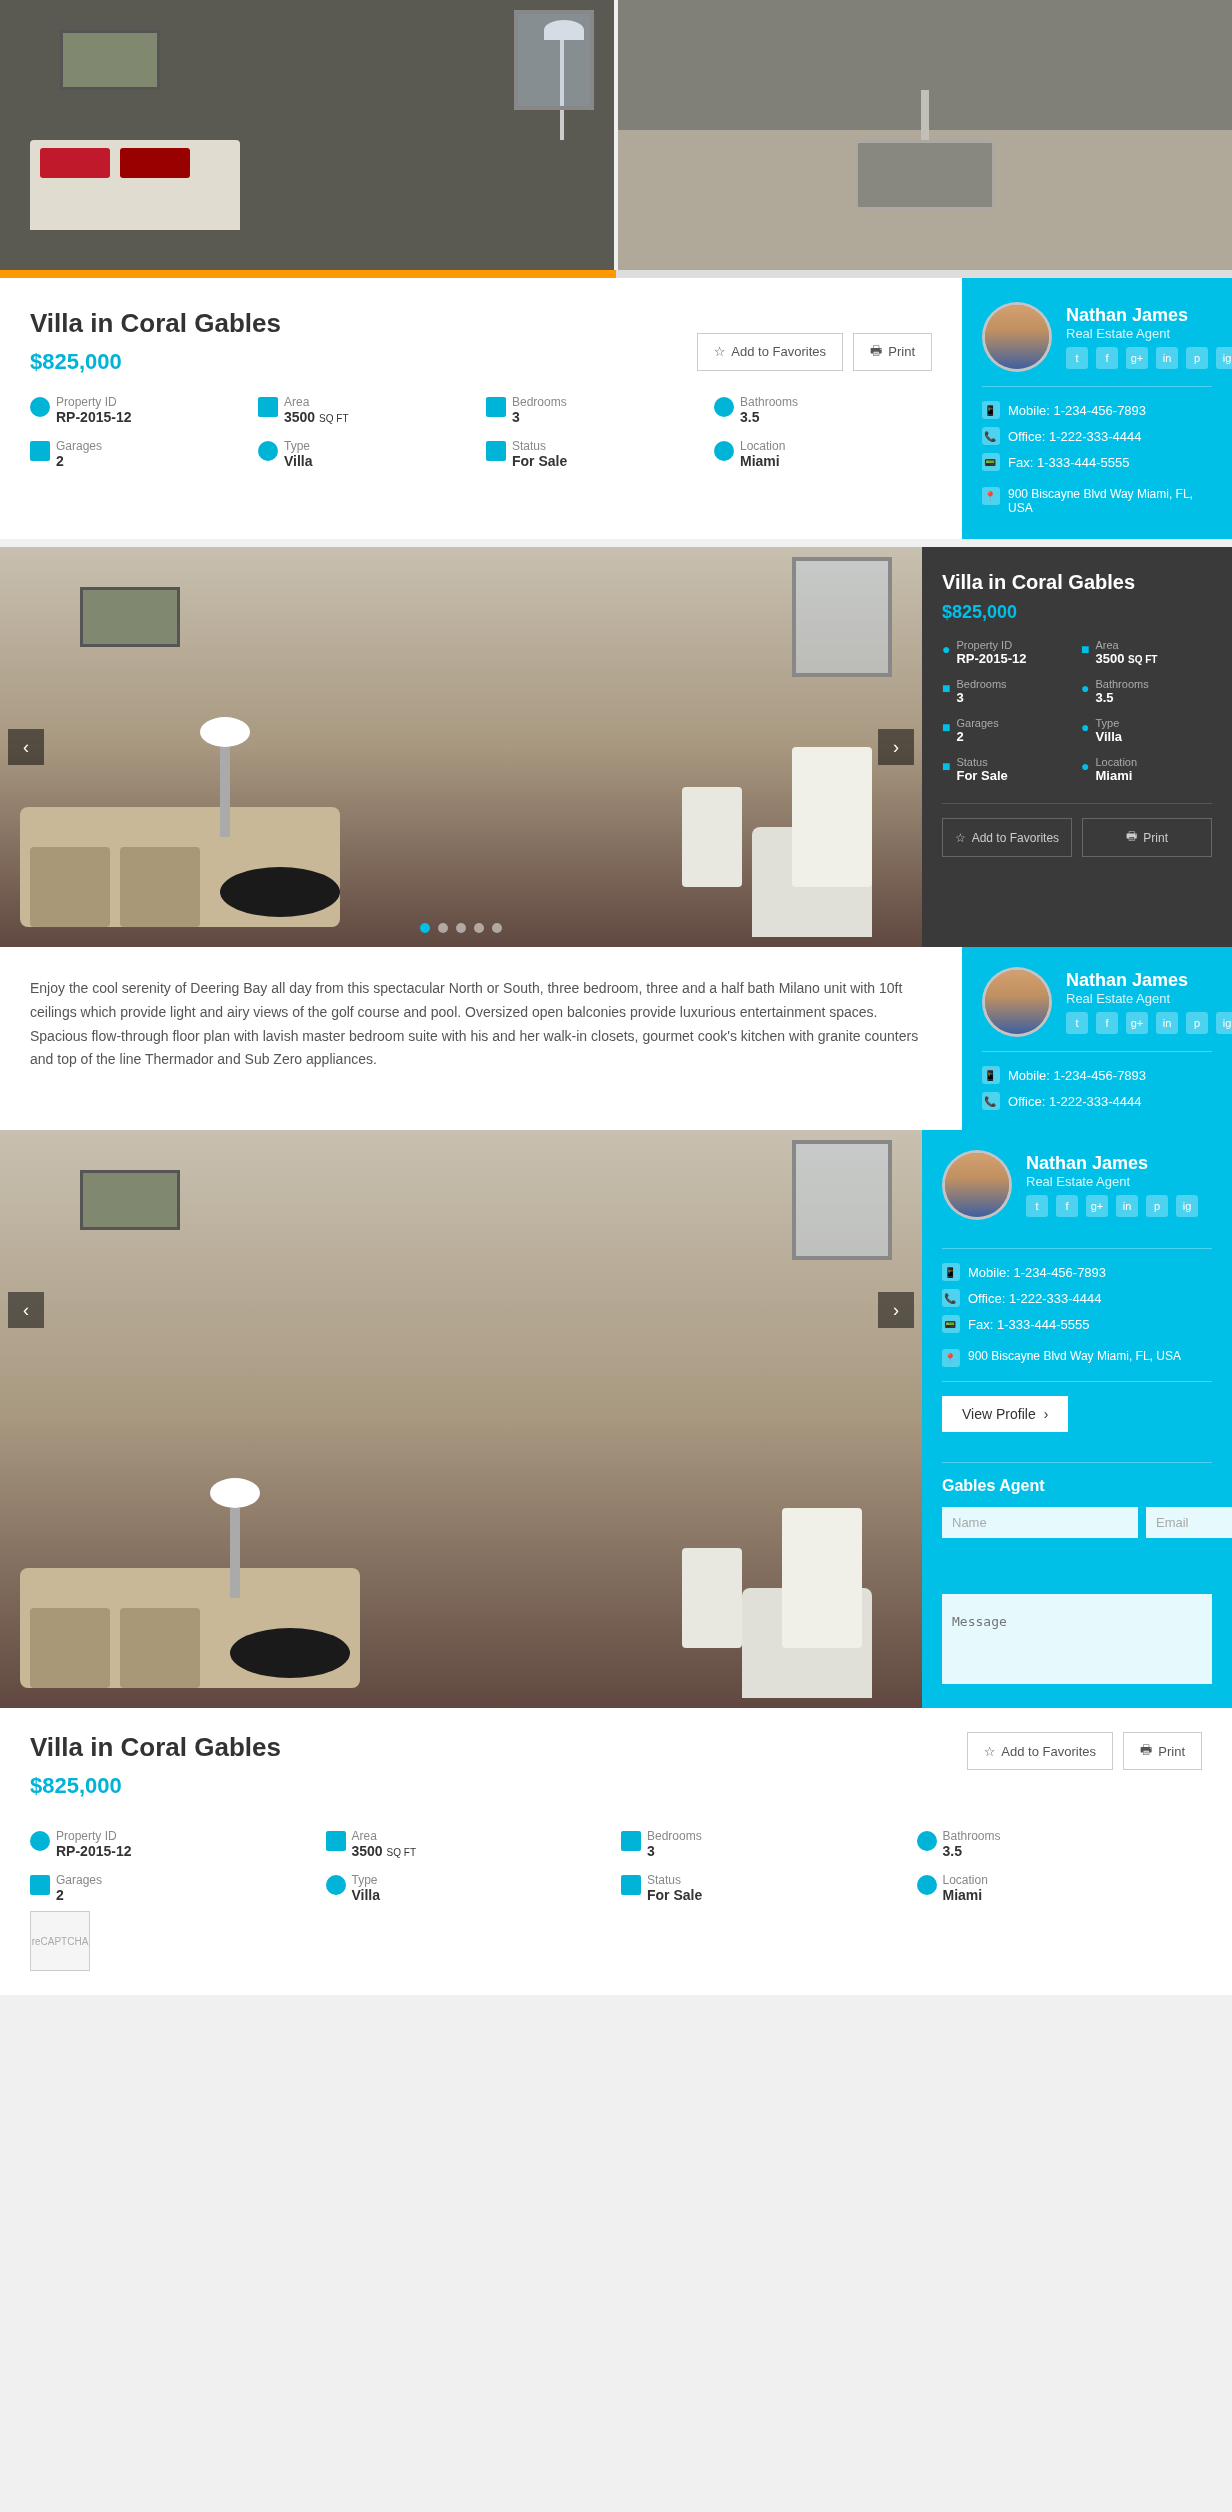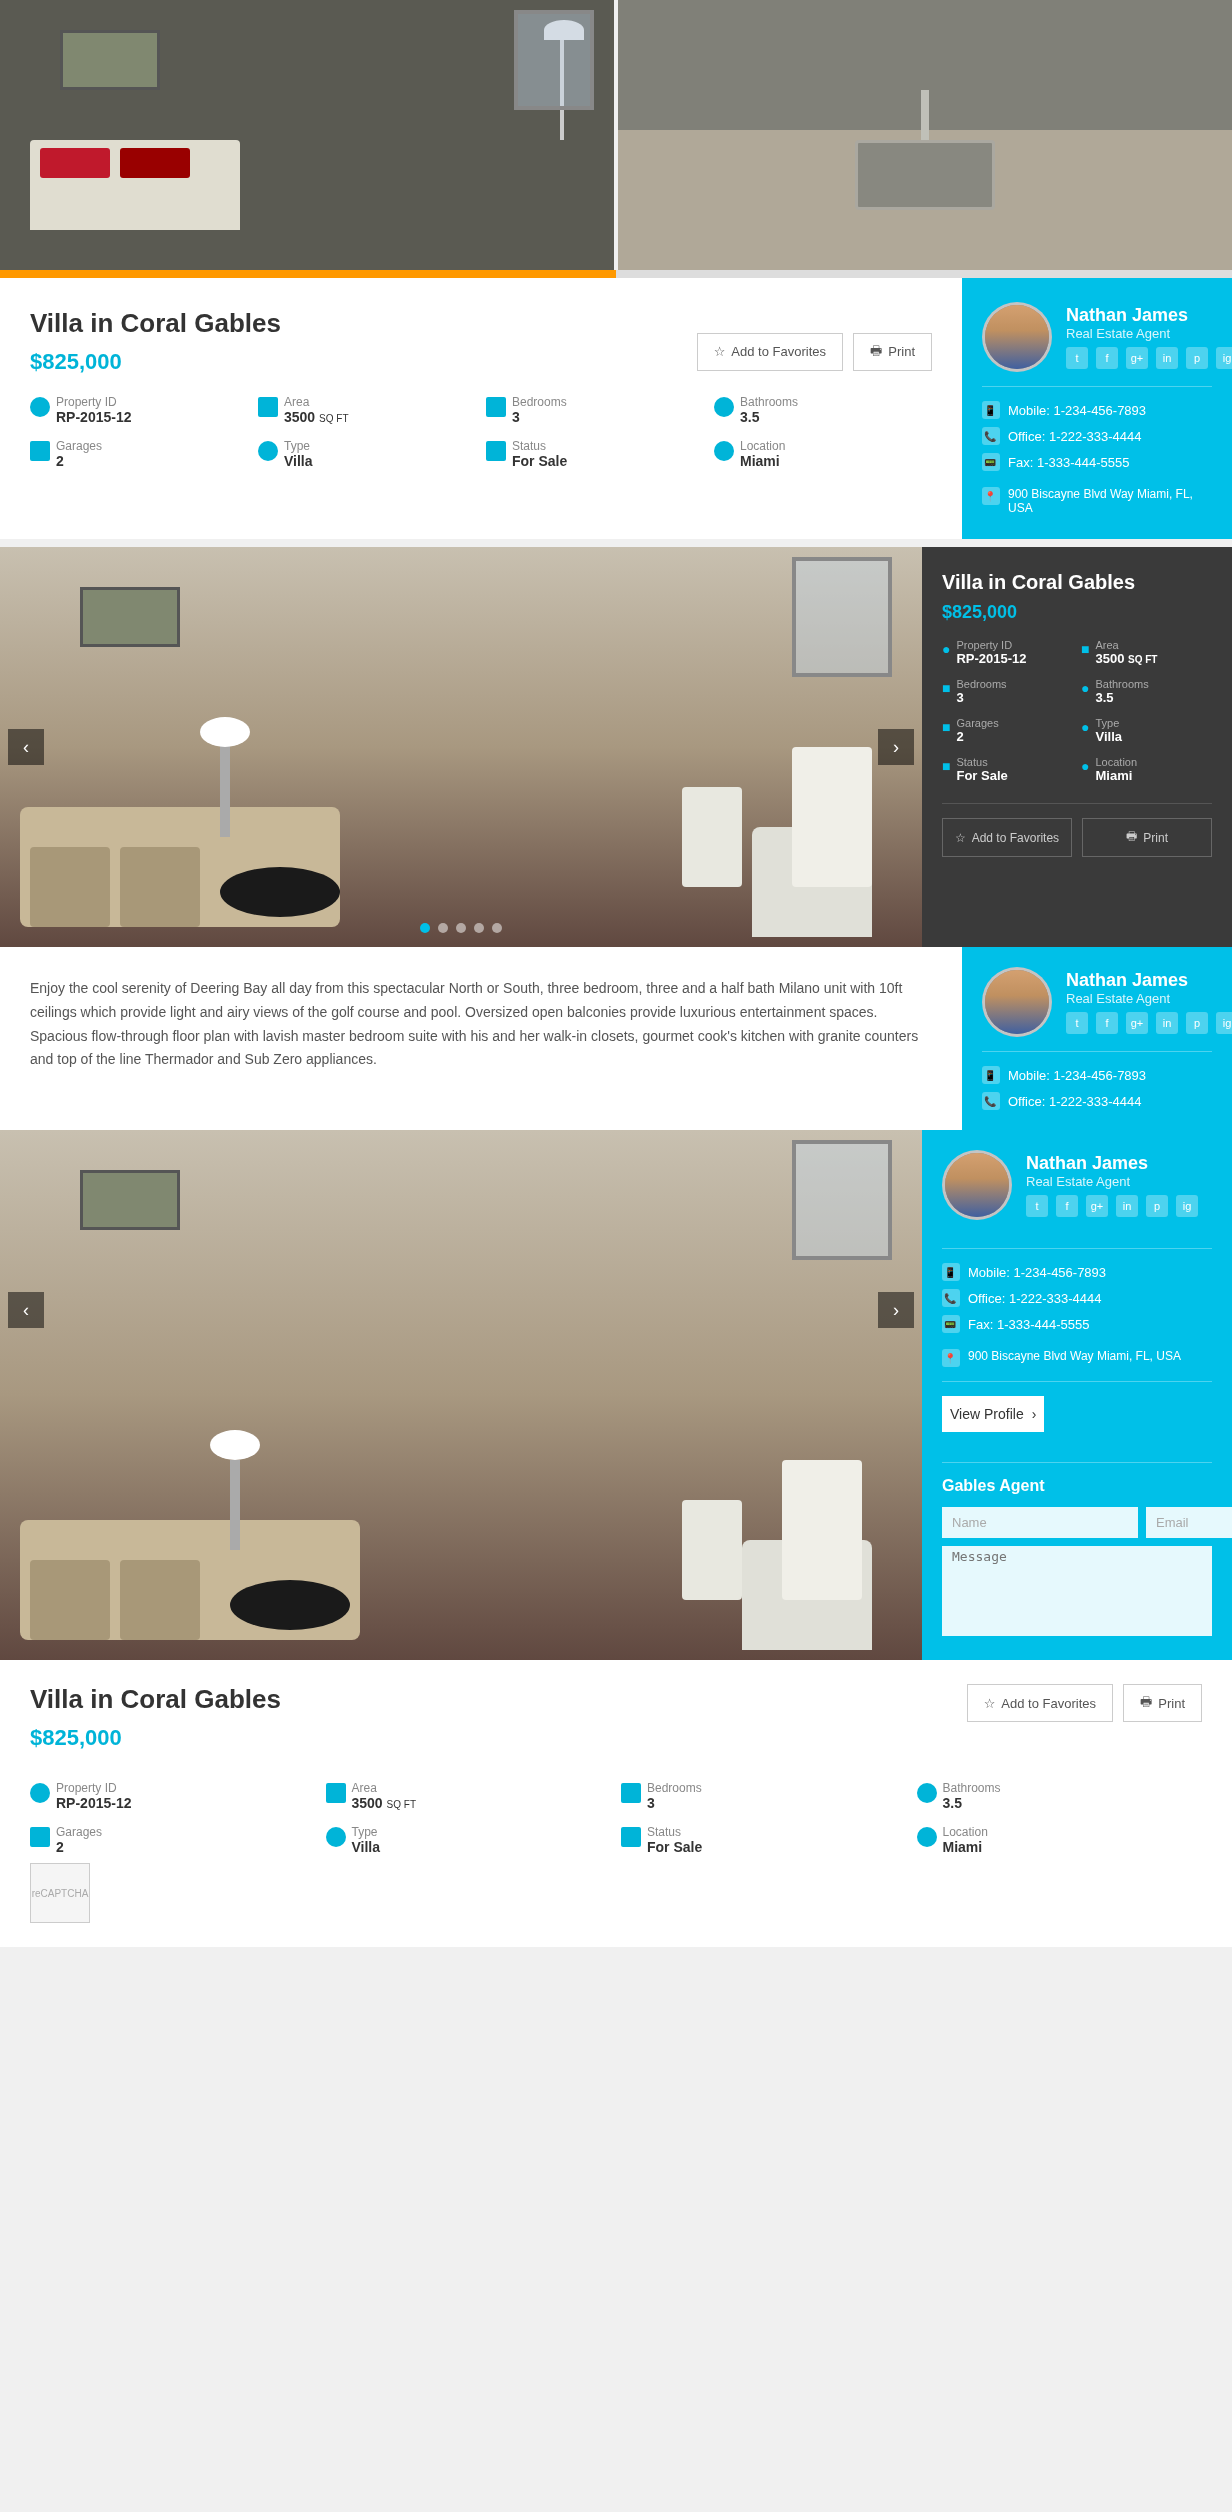--- a/index.html
+++ b/index.html
@@ -347,21 +347,21 @@
     .agent-bio {
       font-size: 13px;
       color: rgba(255,255,255,0.9);
       margin: 10px 0;
       line-height: 1.5;
     }
     .btn-view-profile {
       background: #fff;
       color: #333;
       border: none;
-      padding: 10px 8px;
+      padding: 10px 20px;
       font-size: 14px;
       cursor: pointer;
       display: flex;
       align-items: center;
       gap: 8px;
       margin-bottom: 16px;
       width: fit-content;
     }
     .contact-agent-section {
       flex: 1;
@@ -381,27 +381,28 @@
       flex: 1;
       padding: 8px 10px;
       border: none;
       background: rgba(255,255,255,0.9);
       font-size: 13px;
       color: #555;
     }
     .form-input::placeholder { color: #aaa; }
     .form-textarea {
       width: 100%;
-      padding: 3px 10px;
+      padding: 20px 10px;
       border: none;
       background: rgba(255,255,255,0.9);
       font-size: 13px;
       color: #555;
       min-height: 90px;
       resize: none;
+      margin-top: 48px;
     }
 
     
     .fourth-card {
       background: #fff;
       padding: 24px 30px;
     }
     .fourth-card-header {
       display: flex;
       justify-content: space-between;

